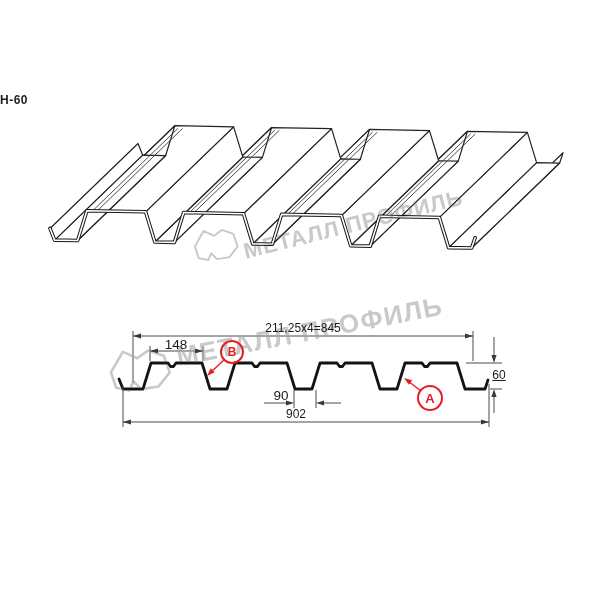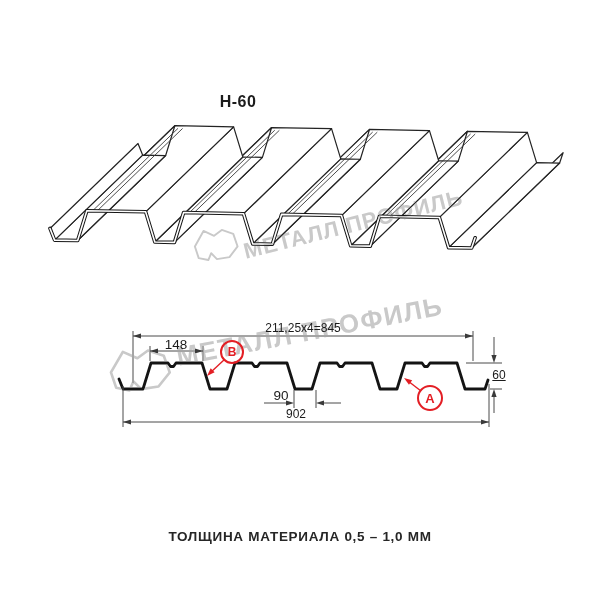--- a/index.html
+++ b/index.html
@@ -1,21 +1,21 @@
 <!DOCTYPE html>
 <html><head>
 <meta charset="utf-8">
 <style>
   html,body{margin:0;padding:0;background:#fff;}
   .canvas{position:relative;width:600px;height:600px;background:#ffffff;overflow:hidden;
           font-family:"Liberation Sans", sans-serif;}
   .title{position:absolute;left:0;top:52px;width:600px;text-align:center;
          font-size:31px;font-weight:800;letter-spacing:1.5px;color:#141414;}
-  .subtitle{position:absolute;left:0;top:93px;width:476px;text-align:center;
-         font-size:16px;font-weight:700;letter-spacing:.5px;color:#1c1c1c;}
+  .subtitle{position:absolute;left:0;top:93px;width:476px;
+         font-size:12px;font-weight:700;letter-spacing:.5px;color:#1c1c1c;}
   .note{position:absolute;left:0;top:529px;width:600px;text-align:center;
          font-size:13.5px;font-weight:700;letter-spacing:.7px;color:#262626;}
   svg.art{position:absolute;left:0;top:0;}
   .wm{position:absolute;mix-blend-mode:darken;color:#c9c9c9;pointer-events:none;}
   .wm .wm-text{position:absolute;white-space:nowrap;font-weight:700;
          transform-origin:left center;}
   .wm1{left:192px;top:228px;width:300px;height:60px;}
   .wm1 .wm-text{left:52px;top:11px;font-size:22px;letter-spacing:1px;transform:rotate(-14deg);}
   .wm2{left:107px;top:348px;width:360px;height:70px;}
   .wm2 .wm-text{left:70px;top:-6px;font-size:26px;letter-spacing:1.5px;transform:rotate(-11deg);}
@@ -117,14 +117,13 @@
   <div class="dim big" style="left:296px;top:414px;">902</div>
   <div class="dim big" style="left:499px;top:375px;text-decoration:underline;">60</div>
 
   <div class="marker b">
     <span>В</span>
   </div>
   <div class="marker a">
     <span>А</span>
   </div>
 
-  <div class="note">ТОЛЩИНА МАТЕРИАЛА 0,5 – 1,0 ММ</div>
 </div>
 
 </body></html>

